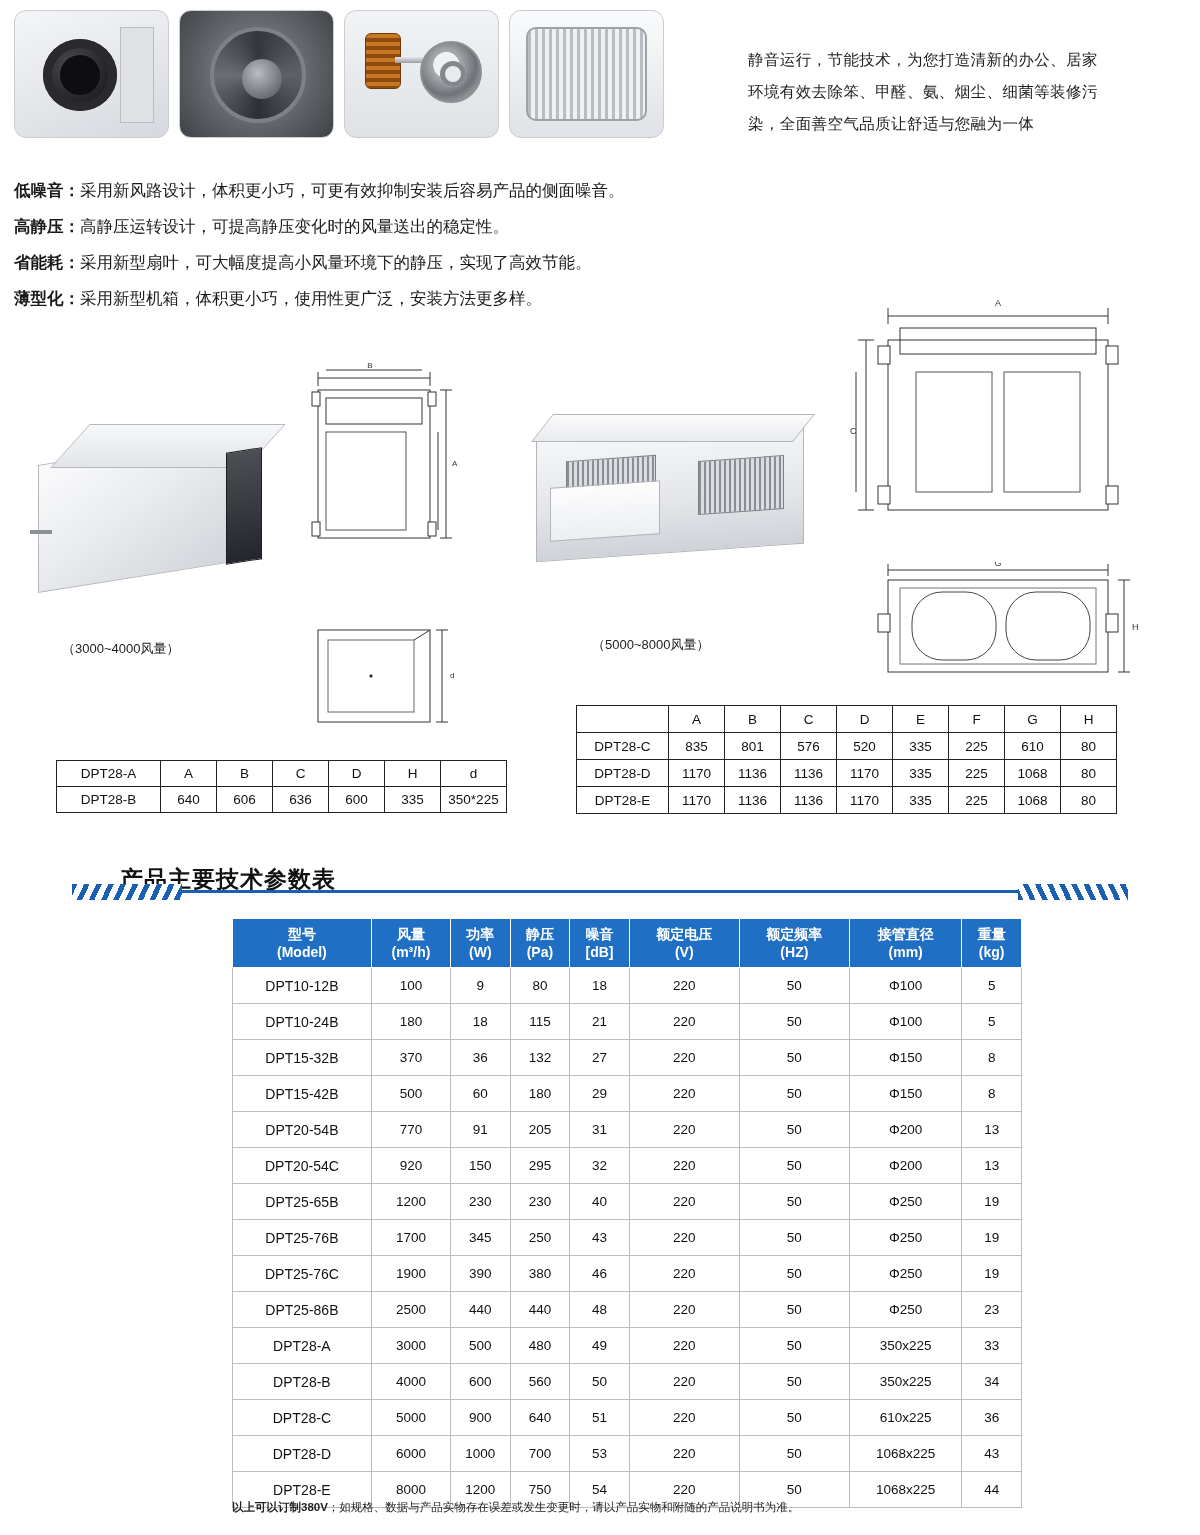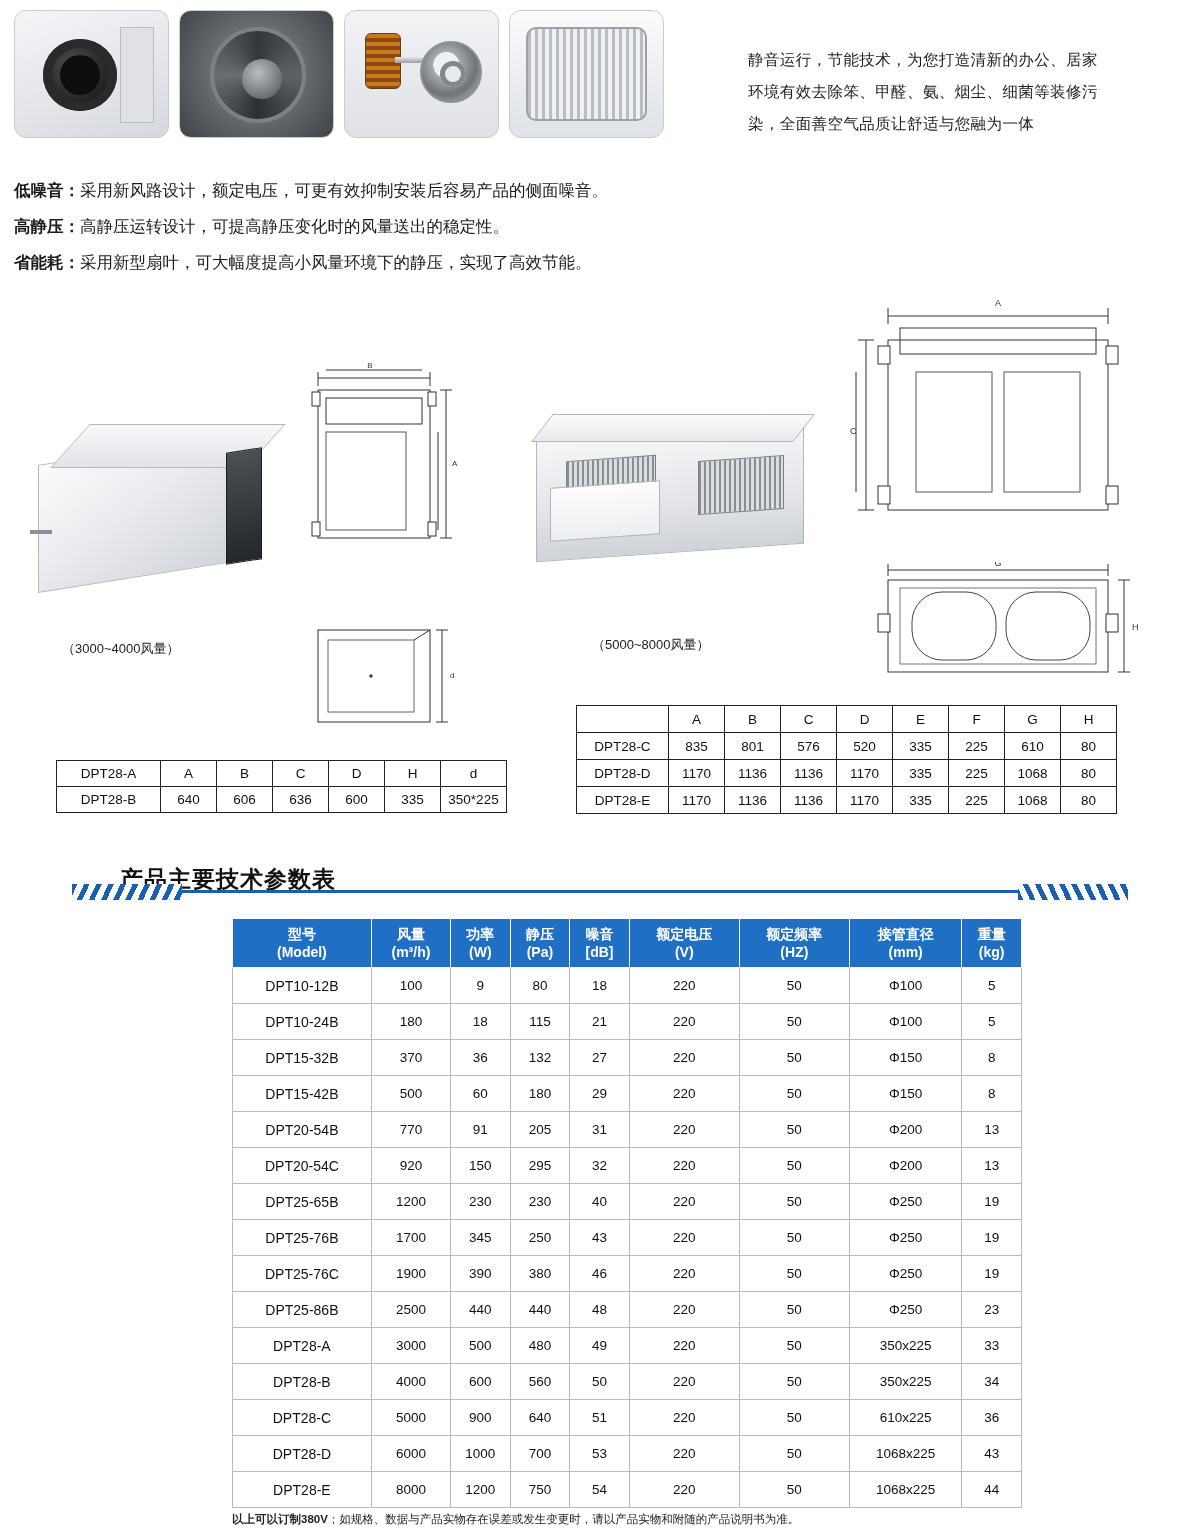--- a/index.html
+++ b/index.html
@@ -158,21 +158,21 @@
     background: #1f6fc4; color: #fff; border: 1px solid #ffffff;
     font-weight: bold; padding: 6px 2px; line-height: 18px; font-size: 14px;
   }
   table.spec td {
     border: 1px solid #b9bdc2; text-align: center; height: 36px; color: #111;
     background: #fff;
   }
   table.spec td.model { font-size: 14px; }
 
   .footnote {
-    position: absolute; left: 232px; top: 1500px; font-size: 11.5px; color: #222; margin-top: 12px;
+    position: absolute; left: 232px; top: 1500px; font-size: 11.5px; color: #222;
   }
   .footnote b { font-weight: bold; }
 </style>
 </head>
 <body>
 
 <div class="page">
 
   <div class="photo-strip">
     <div class="photo ph1">
@@ -193,27 +193,30 @@
   </div>
 
   <div class="intro">
     <div>静音运行，节能技术，为您打造清新的办公、居家</div>
     <div>环境有效去除笨、甲醛、氨、烟尘、细菌等装修污</div>
     <div>染，全面善空气品质让舒适与您融为一体</div>
   </div>
 
   <div class="features">
     <div class="feature">
-      <b>低噪音：</b><span>采用新风路设计，额定电压，可更有效抑制安装后容易产品的侧面噪音。</span>
+      <b>低噪音：</b><span>采用新风路设计，体积更小巧，可更有效抑制安装后容易产品的侧面噪音。</span>
     </div>
     <div class="feature">
       <b>高静压：</b><span>高静压运转设计，可提高静压变化时的风量送出的稳定性。</span>
     </div>
     <div class="feature">
       <b>省能耗：</b><span>采用新型扇叶，可大幅度提高小风量环境下的静压，实现了高效节能。</span>
+    </div>
+    <div class="feature">
+      <b>薄型化：</b><span>采用新型机箱，体积更小巧，使用性更广泛，安装方法更多样。</span>
     </div>
   </div>
 
   <div class="drawings">
 
     <div class="prod-photo">
       <div class="body"></div>
       <div class="top"></div>
       <div class="side"></div>
       <div class="pipe"></div>

